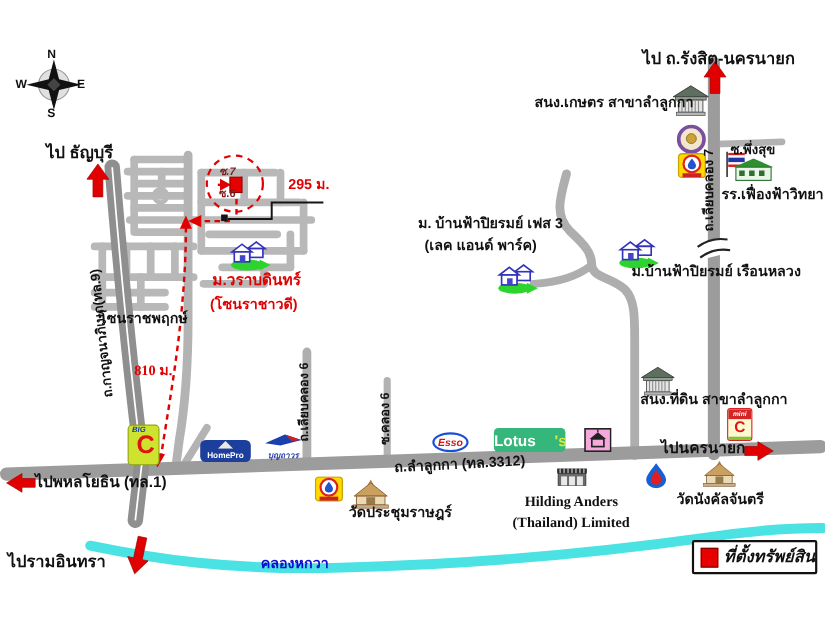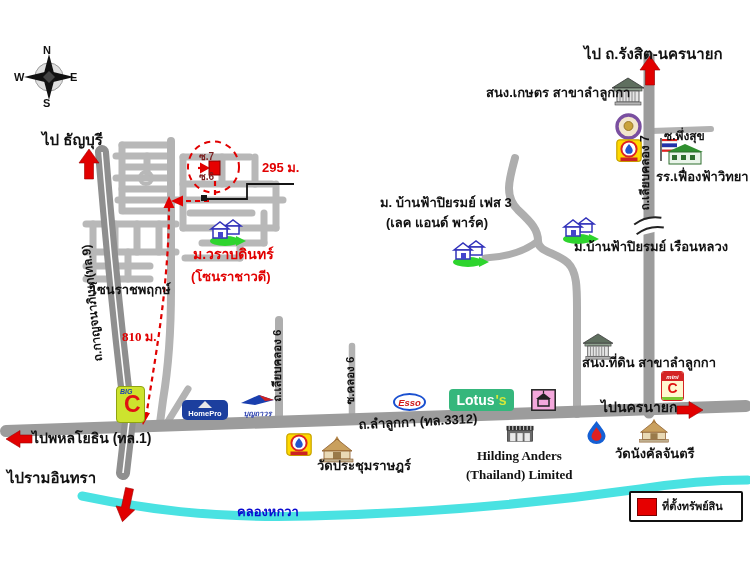--- a/index.html
+++ b/index.html
@@ -33,22 +33,22 @@
   .logo-homepro .t{position:absolute;left:0;right:0;bottom:2px;text-align:center;color:#fff;
       font-weight:bold;font-size:7.5px;}
   .logo-boon{position:absolute;left:239px;top:393px;width:37px;height:26px;}
   .logo-boon .t{position:absolute;left:0;right:0;bottom:0;text-align:center;color:#2a3fae;
       font-style:italic;font-weight:bold;font-size:7.5px;}
   .logo-esso{position:absolute;left:393px;top:393px;width:33px;height:18px;background:#fff;
       border:2.5px solid #1a50d0;border-radius:50%;box-sizing:border-box;display:flex;
       align-items:center;justify-content:center;color:#d01818;font-style:italic;
       font-weight:900;font-size:9.5px;}
   .logo-lotus{position:absolute;left:449px;top:389px;width:65px;height:22px;background:#35b77c;
-      border-radius:4px;display:flex;align-items:center;justify-content:center;
-      font-weight:900;font-size:14px;}
+      border-radius:4px;display:flex;align-items:center;justify-content:flex-start;
+      font-weight:900;font-size:14px;gap:16px;}
   .logo-lotus .w{color:#fff;}
   .logo-lotus .s{color:#d6e83a;margin-left:1px;}
 </style>
 </head>
 <body>
 
 <div class="map">
 
   <svg class="base" width="750" height="573" viewBox="0 0 750 573">
 
@@ -331,21 +331,21 @@
   </div>
 
   <div class="logo-minibigc">
     <div class="band">mini</div>
     <span class="c">C</span>
     <div class="strip"></div>
   </div>
 
   <div class="legend-box">
     <div class="legend-swatch"></div>
-    <div class="lbl" style="position:static;font-size:11px;">ที่ตั้งทรัพย์สิน</div>
+    <div class="lbl" style="position:static;font-size:15px;font-style:italic;">ที่ตั้งทรัพย์สิน</div>
   </div>
 
   <div class="lbl" style="left:42px;top:131px;font-size:15px;">ไป ธัญบุรี</div>
 
   <div class="lbl" style="left:584px;top:45px;font-size:15px;">ไป ถ.รังสิต-นครนายก</div>
 
   <div class="lbl" style="left:486px;top:86px;">สนง.เกษตร สาขาลำลูกกา</div>
 
   <div class="lbl" style="left:664px;top:119px;font-size:12px;margin-top:11px;">ซ.พึ่งสุข</div>
 
@@ -363,32 +363,32 @@
 
   <div class="lbl" style="left:615px;top:447px;">วัดนังคัลจันตรี</div>
 
   <div class="lbl" style="left:477px;top:449px;font-size:13px;font-family:'Liberation Serif','DejaVu Serif',serif;">Hilding Anders</div>
   <div class="lbl" style="left:466px;top:468px;font-size:13px;font-family:'Liberation Serif','DejaVu Serif',serif;">(Thailand) Limited</div>
 
   <div class="lbl" style="left:317px;top:459px;">วัดประชุมราษฎร์</div>
 
   <div class="lbl" style="left:32px;top:430px;font-size:14px;">ไปพหลโยธิน (ทล.1)</div>
 
-  <div class="lbl" style="left:7px;top:469px;font-size:15px;">ไปรามอินทรา</div>
+  <div class="lbl" style="left:7px;top:502px;font-size:15px;">ไปรามอินทรา</div>
 
   <div class="lbl blue" style="left:237px;top:505px;">คลองหกวา</div>
 
   <div class="lbl red" style="left:262px;top:161px;">295 ม.</div>
   <div class="lbl red" style="left:122px;top:330px;font-family:Liberation Serif, serif;">810 ม.</div>
 
   <div class="lbl red" style="left:193px;top:246px;font-size:14px;">ม.วราบดินทร์</div>
   <div class="lbl red" style="left:191px;top:270px;">(โซนราชาวดี)</div>
   <div class="lbl" style="left:90px;top:283px;">โซนราชพฤกษ์</div>
 
-  <div class="lbl darkred" style="left:199px;top:151px;font-size:10px;">ซ.7</div>
+  <div class="lbl darkred" style="left:199px;top:151px;font-size:10px;font-style:italic;">ซ.7</div>
   <div class="lbl darkred" style="left:199px;top:171px;font-size:10px;">ซ.6</div>
 
   <div class="lbl rot" style="left:-32px;top:296px;width:250px;font-size:12px;transform:rotate(-96deg);">ถ.กาญจนาภิเษก(ทล.9)</div>
 
   <div class="lbl rot" style="left:598px;top:166px;width:95px;font-size:12px;transform:rotate(-90deg);">ถ.เลียบคลอง 7</div>
 
   <div class="lbl rot" style="left:230px;top:359px;width:95px;font-size:11.5px;transform:rotate(-90deg);">ถ.เลียบคลอง 6</div>
 
   <div class="lbl rot" style="left:316px;top:374px;width:70px;font-size:11.5px;transform:rotate(-90deg);">ซ.คลอง 6</div>
 

